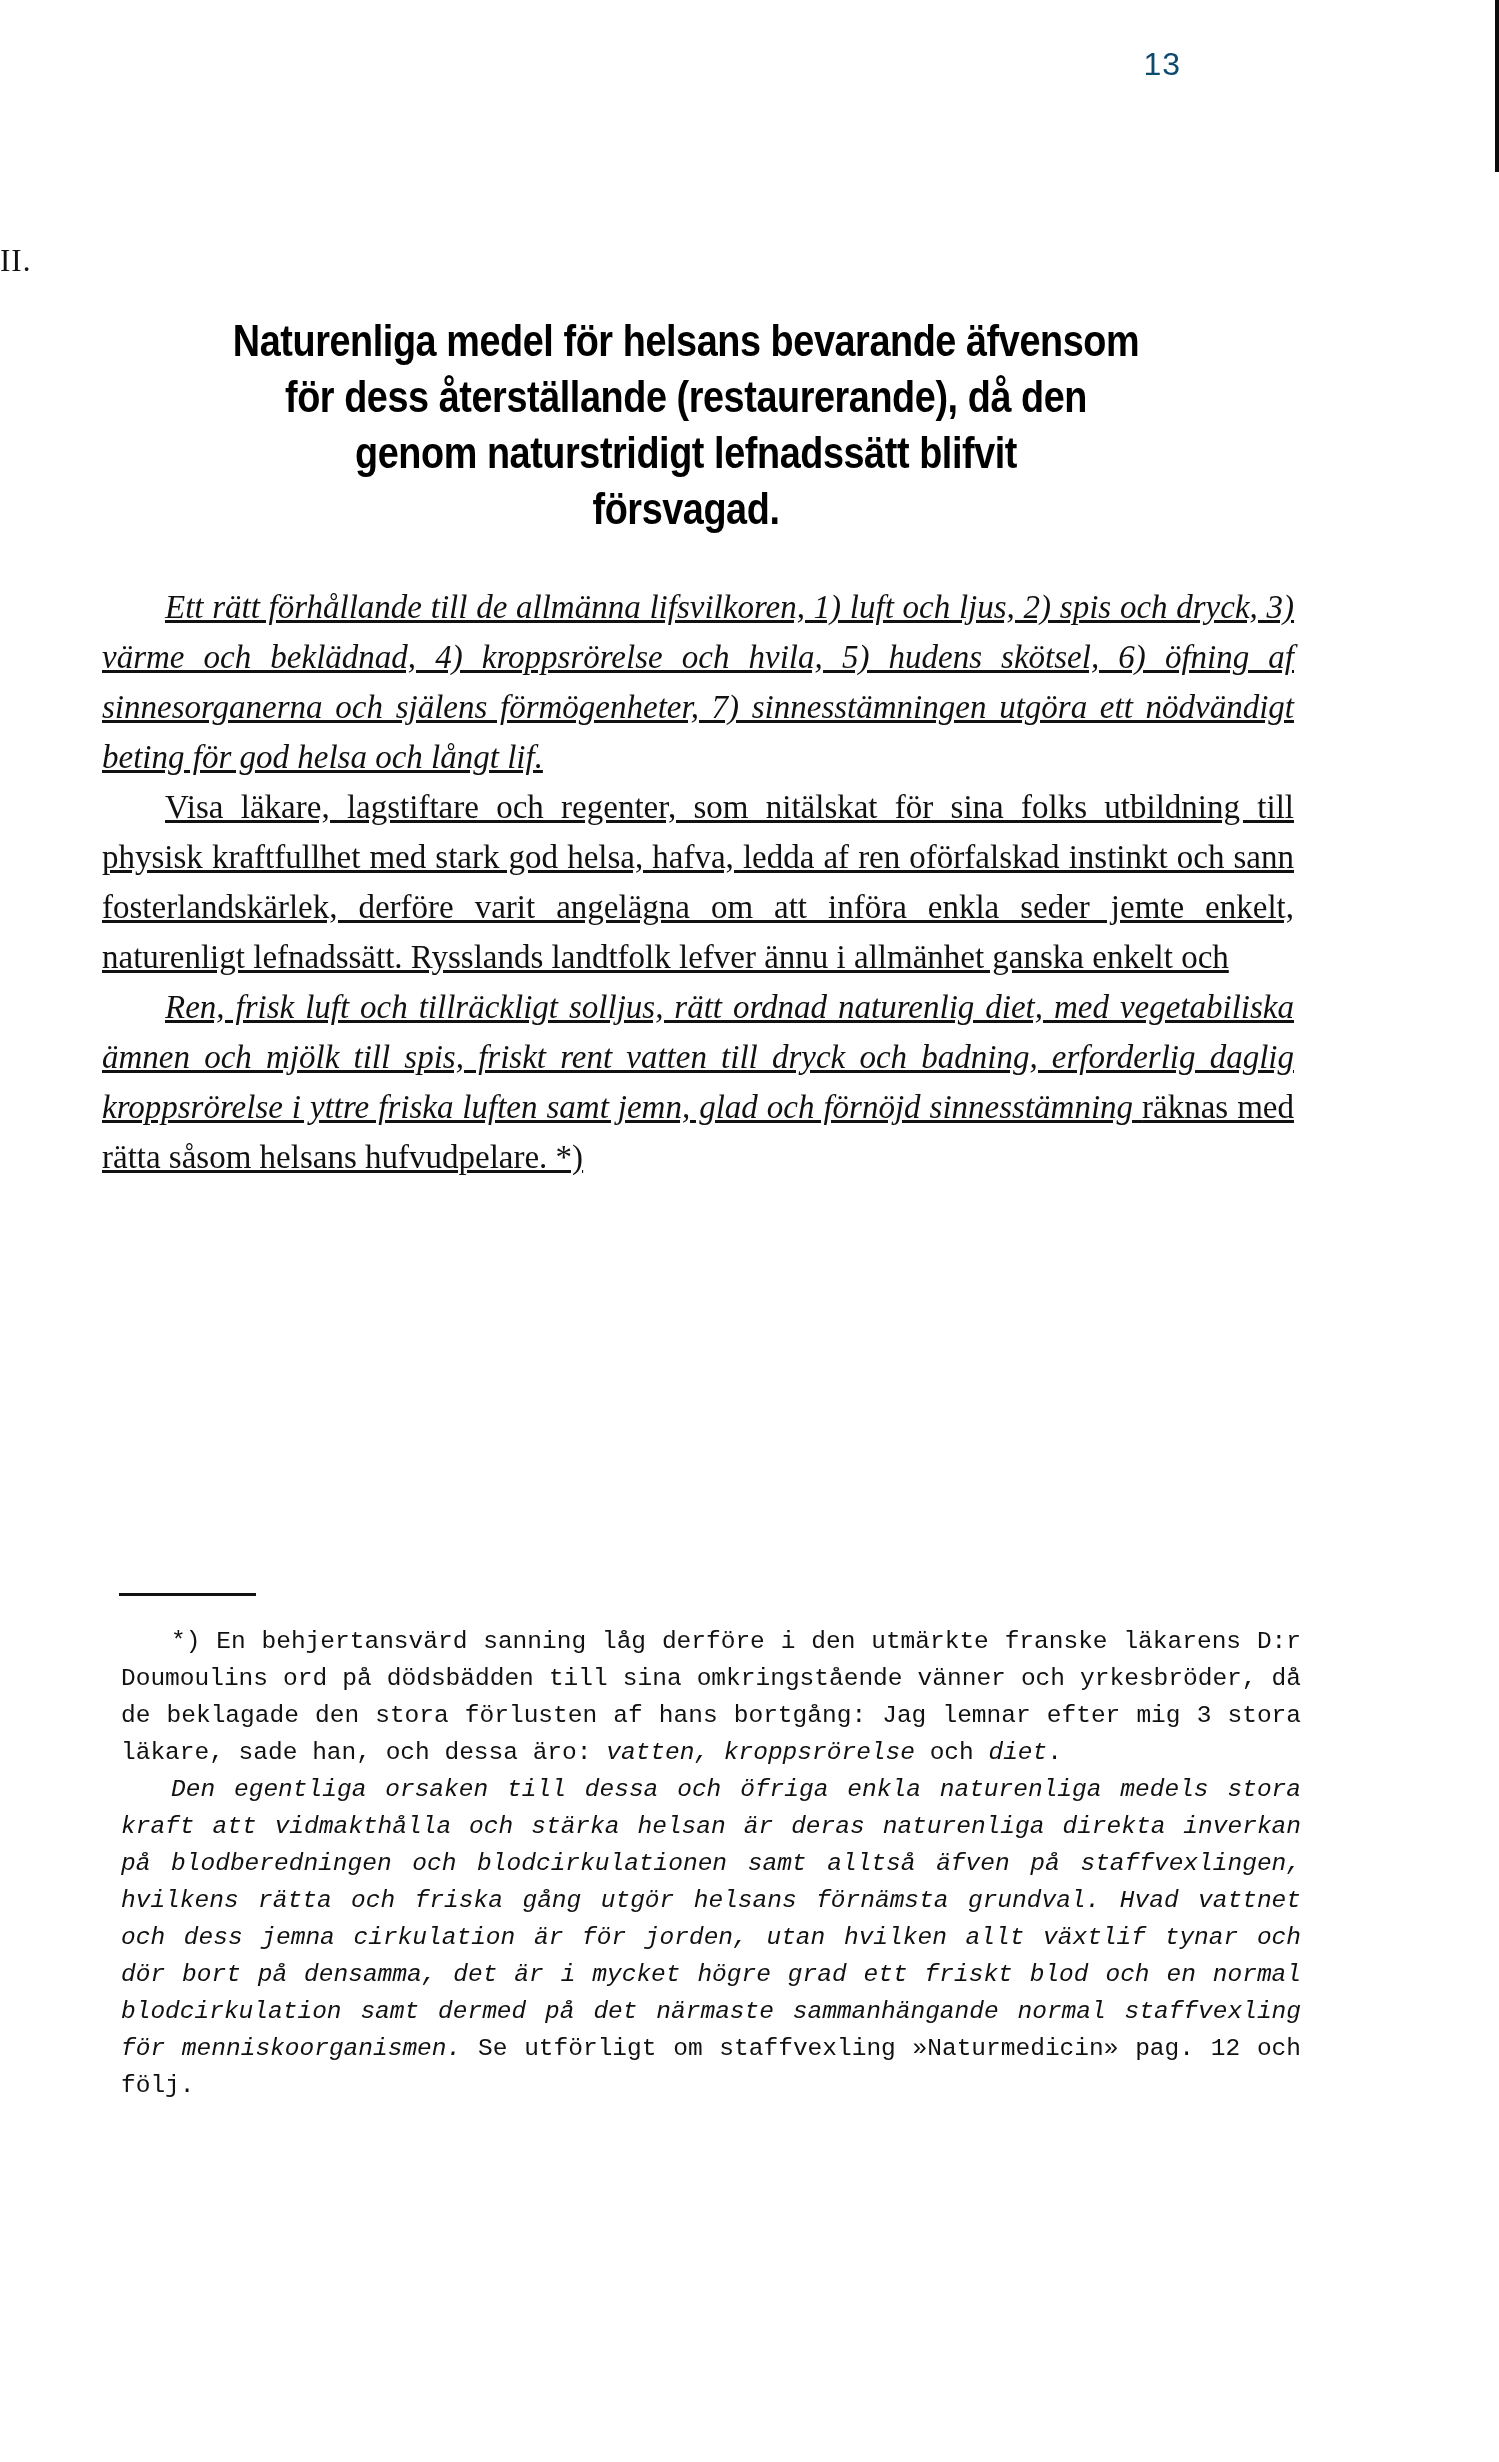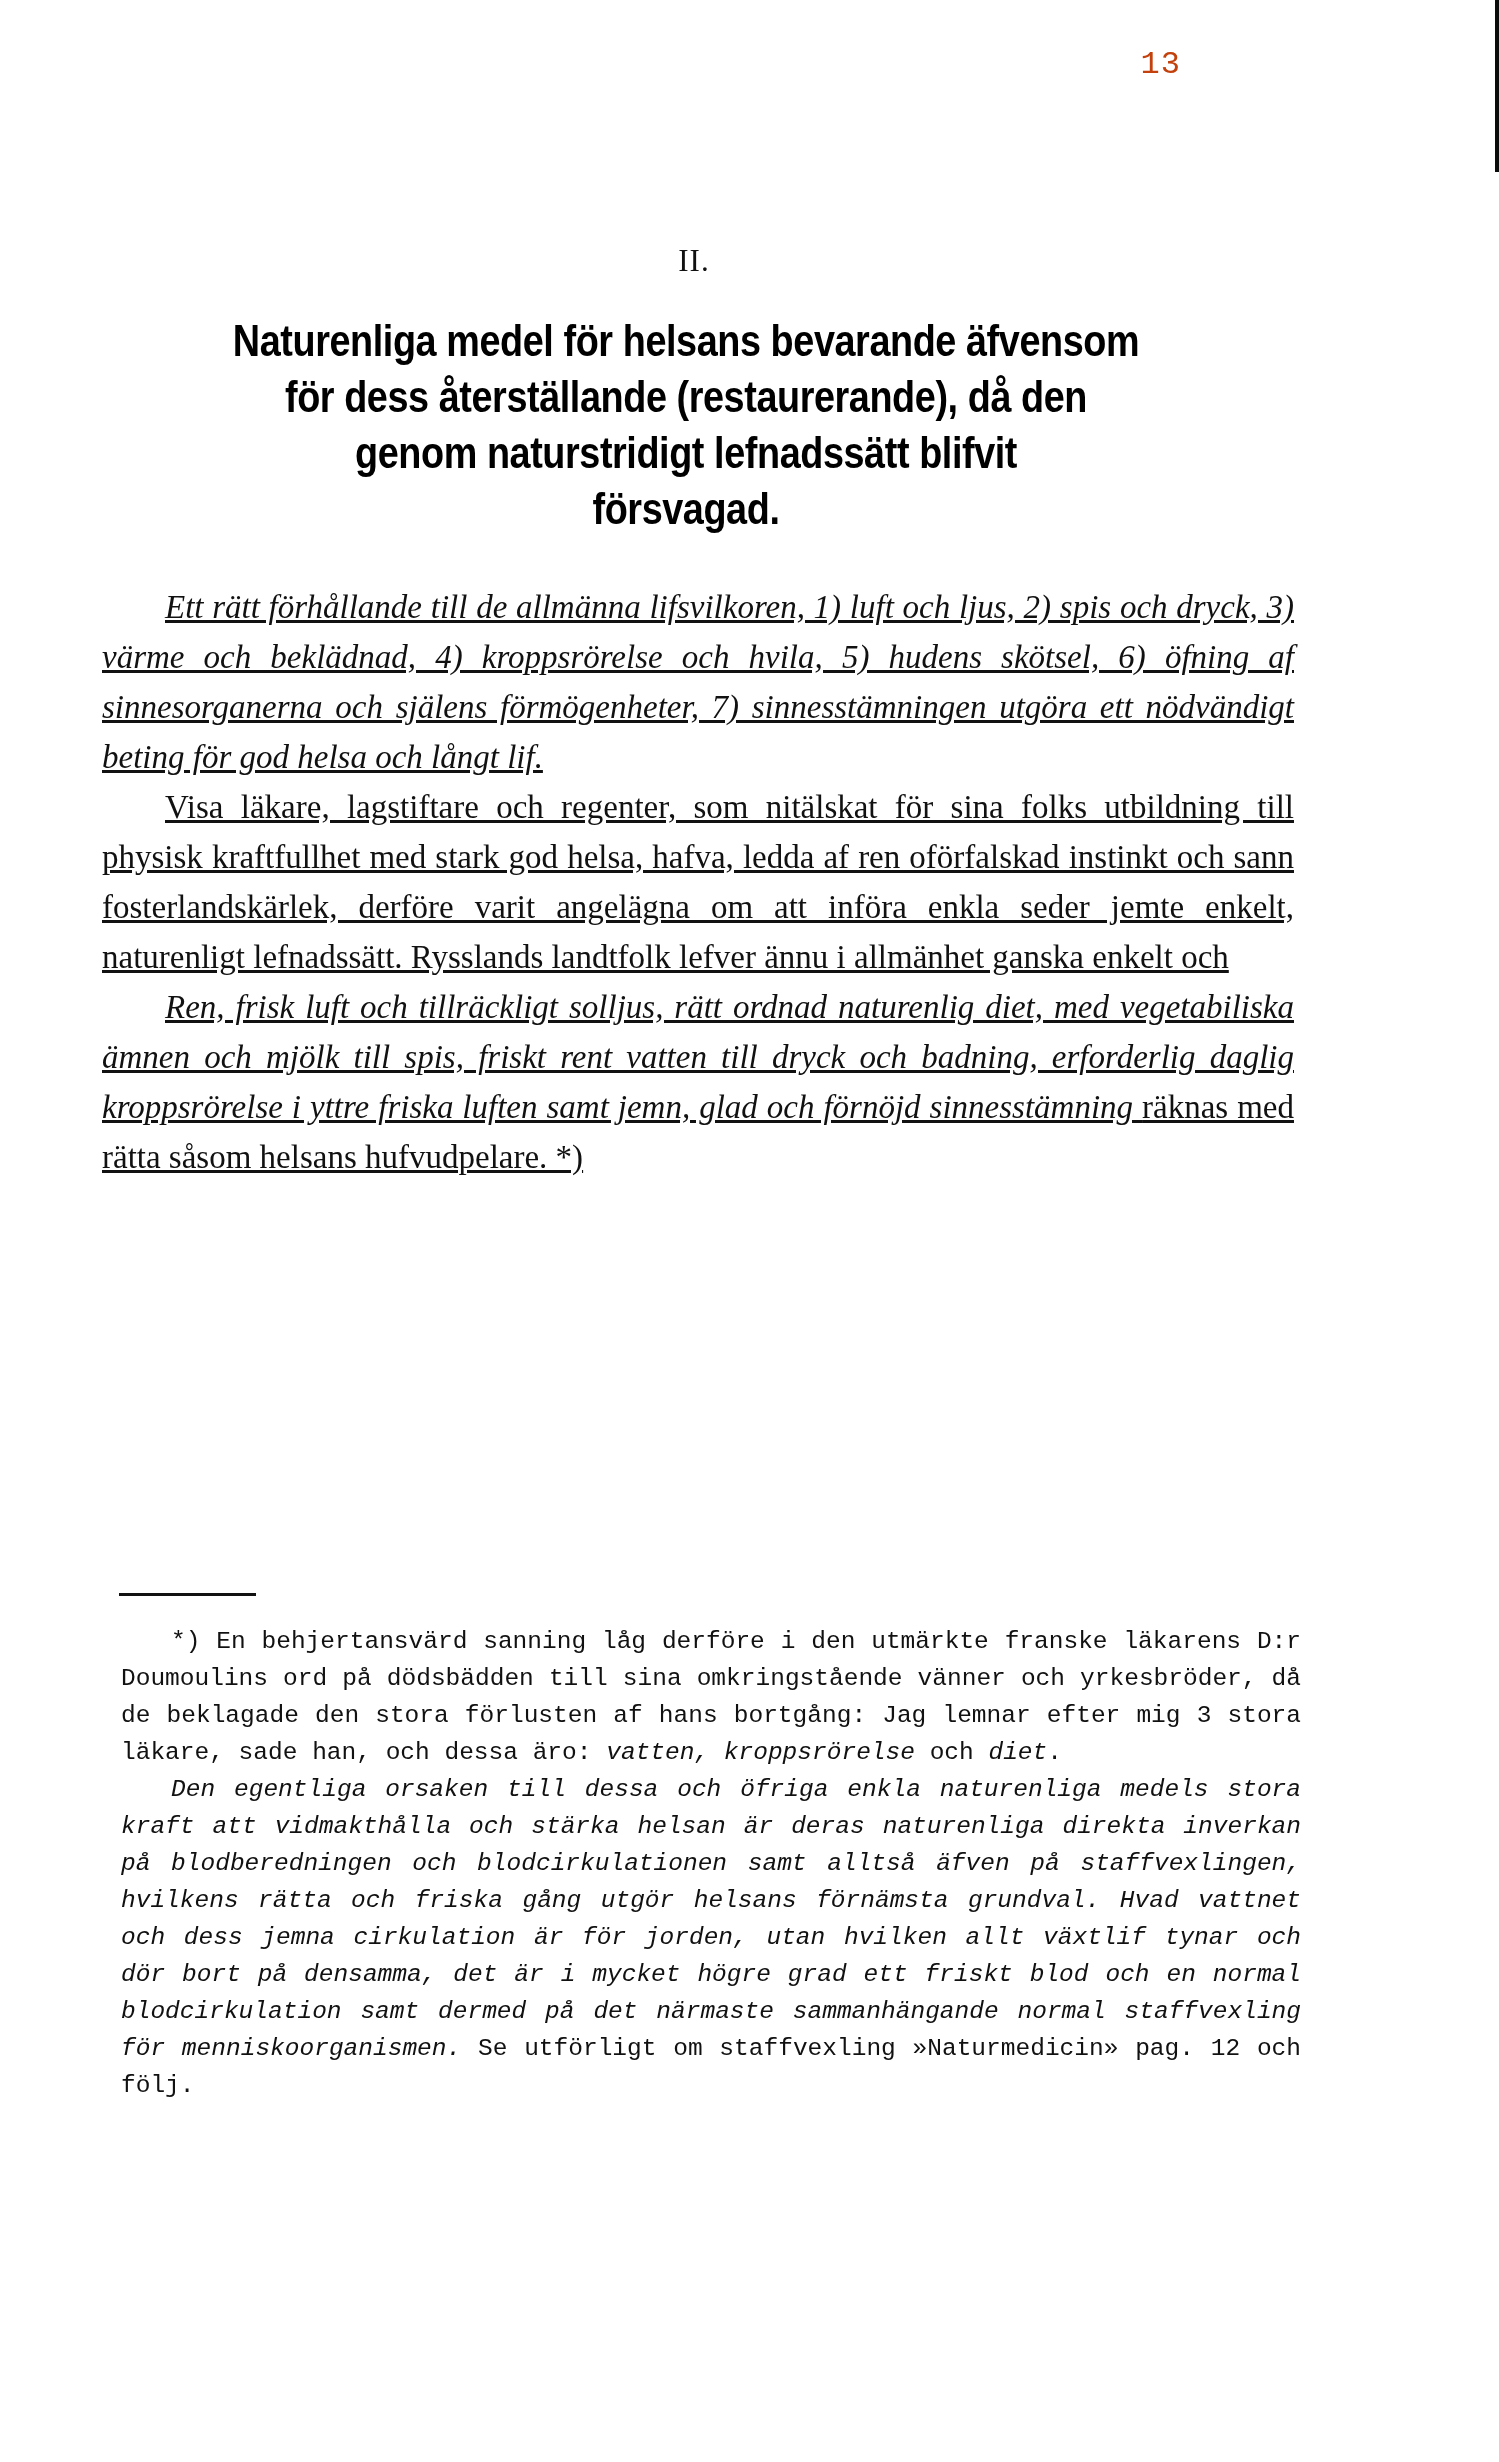--- a/index.html
+++ b/index.html
@@ -41,32 +41,32 @@
     width: 1500px;
     height: 2462px;
   }
 
   
   .folio {
     position: absolute;
     top: 46px;
     right: 319px;
     font-size: 32px;
-    font-family: Liberation Mono, monospace;
+    font-family: Liberation Sans, sans-serif;
     letter-spacing: 1px;
-    color: #c2410c;
+    color: #0c4a6e;
   }
 
   
   .section-numeral {
     position: absolute;
     top: 243px;
     left: 0;
     width: 1388px;
-    text-align: center;
+    text-align: left;
     font-size: 31px;
     letter-spacing: 1px;
   }
 
   
   .title-block {
     position: absolute;
     top: 313px;
     left: 78px;
     width: 1216px;

